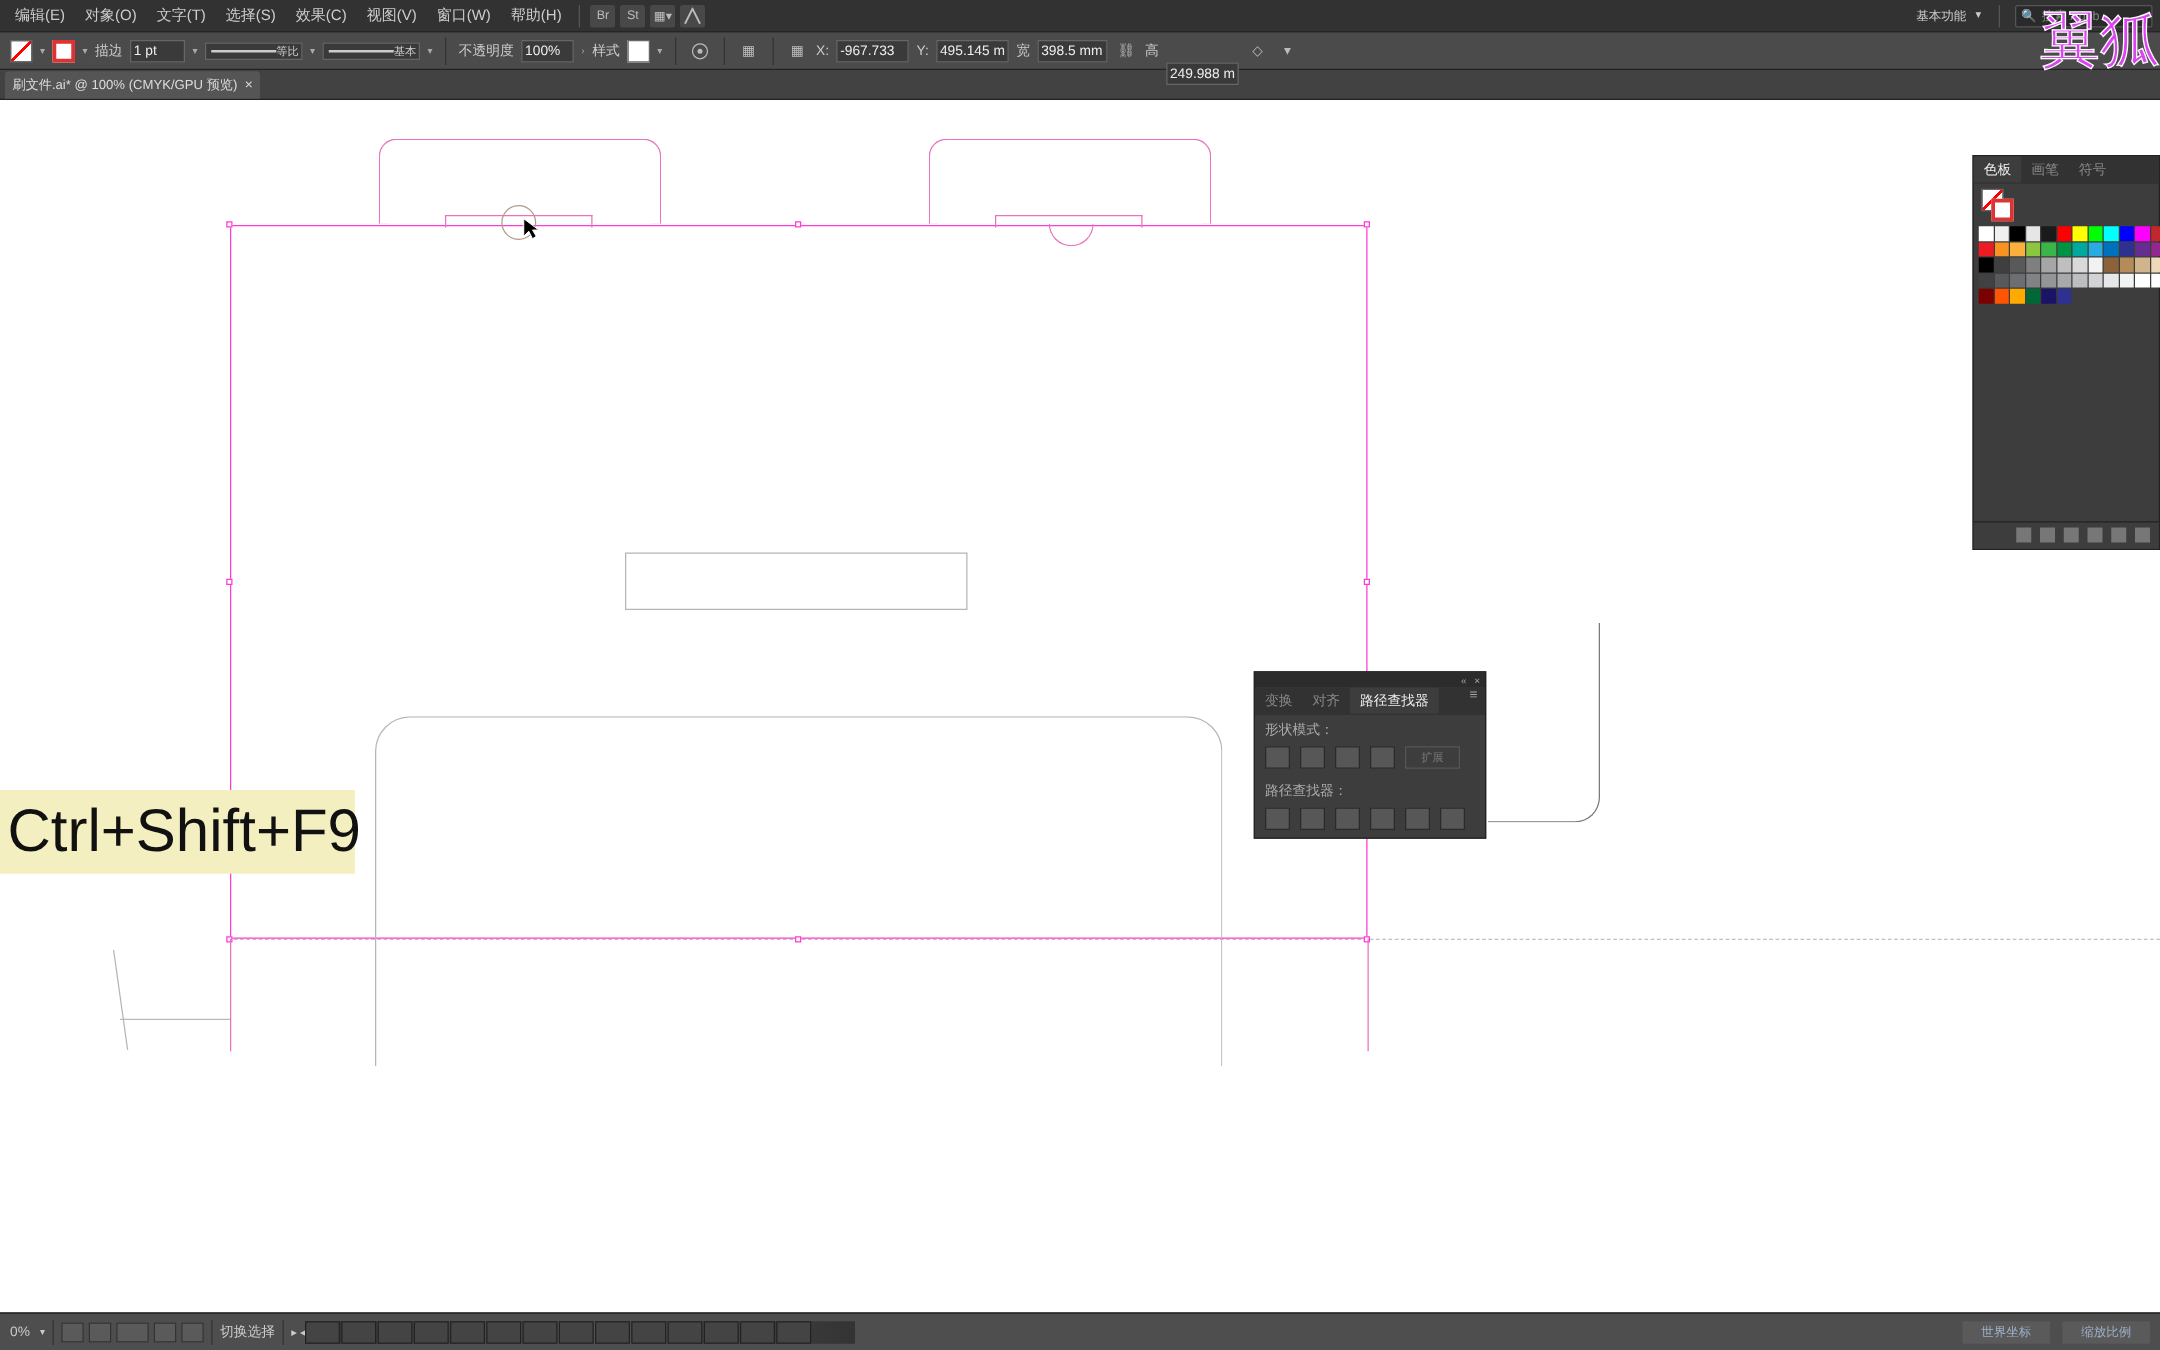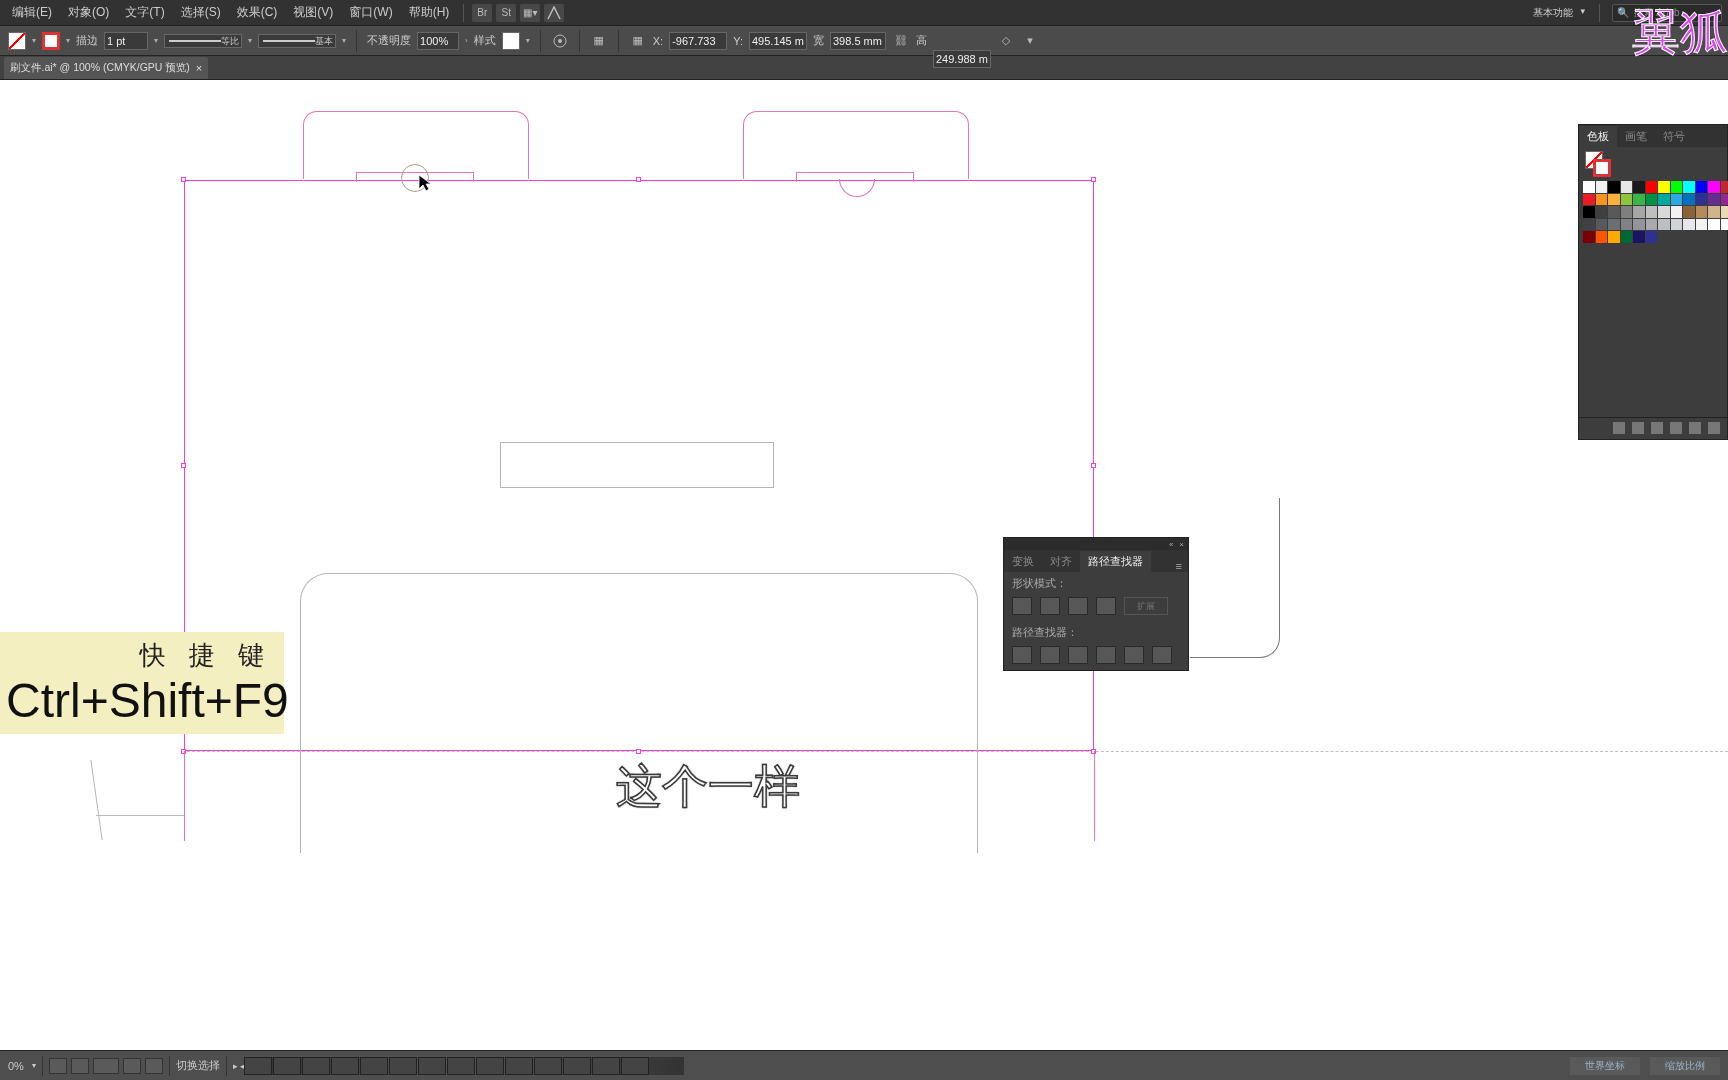--- a/index.html
+++ b/index.html
@@ -39,21 +39,21 @@
 .gray-path { position: absolute; border: 1.2px solid #b5b5b5; background: transparent; }
 
 .cursor-ring { position: absolute; width: 28px; height: 28px; border: 1.5px solid #b09b8a; border-radius: 50%; }
 
 .subtitle { position: absolute; font-size: 46px; color: #fff; text-shadow: 0 0 2px #000; -webkit-text-stroke: 1.5px #3a3a3a; font-weight: 400; }
 .shortcut-overlay { position: absolute; background: #f4efc0; padding: 6px 6px 6px 6px; }
 .shortcut-overlay .line1 { font-size: 26px; letter-spacing: 8px; color: #222; text-align: right; padding-right: 6px; }
 .shortcut-overlay .line2 { font-size: 48px; color: #111; }
 
 .swatches-panel { position: absolute; right: 0; top: 124px; width: 150px; background: #3d3d3d; border: 1px solid #222; }
-.panel-tabs { display: flex; height: 22px; background: #323232; align-items: flex-end; font-size: 11px; color: #888; }
+.panel-tabs { display: flex; height: 22px; background: #323232; align-items: flex-start; font-size: 11px; color: #888; }
 .panel-tab { padding: 3px 8px; }
 .panel-tab.active { background: #3d3d3d; color: #eee; }
 .fillstroke { padding: 6px; position: relative; height: 30px; }
 .fs-square { position: absolute; width: 18px; height: 18px; border: 1px solid #666; }
 .swatch-grid { display: grid; grid-template-columns: repeat(12, 11.5px); gap: 1px; padding: 4px; }
 .sw { width: 11.5px; height: 11.5px; }
 .panel-footer { height: 22px; background: #3d3d3d; border-top: 1px solid #222; display: flex; align-items: center; justify-content: flex-end; gap: 7px; padding: 0 7px; }
 .pf-icon { width: 12px; height: 12px; background: #777; }
 
 .pathfinder-panel { position: absolute; left: 1003px; top: 537px; width: 186px; background: #3d3d3d; border: 1px solid #222; }
@@ -191,24 +191,22 @@
     <div class="thin-line" style="left:184px;top:671px;width:1px;height:90px;background:#e973bd"></div>
     <div class="thin-line" style="left:1094px;top:671px;width:1px;height:90px;background:#e973bd"></div>
     <div class="gray-path" style="left:96px;top:680px;width:88px;height:80px;border-top:none;border-right:none;border-bottom:none;transform:skewX(8deg)"></div>
     <div class="thin-line" style="left:96px;top:735px;width:88px;height:1px"></div>
 
     <div class="cursor-ring" style="left:401px;top:84px"></div>
     <svg style="position:absolute;left:418px;top:94px" width="16" height="20">
         <path d="M1 1 L1 15 L5 11 L8 17 L11 15 L8 10 L13 10 Z" fill="#000" stroke="#fff" stroke-width="0.8"></path>
       </svg>
 
-    <div class="subtitle" style="left:616px;top:676px">这个一样</div>
 
     <div class="shortcut-overlay" style="left:0;top:552px;width:284px">
-      <div class="line1">快 捷 键</div>
       <div class="line2">Ctrl+Shift+F9</div>
     </div>
 
     <div class="stroke-connector" style="left:1190px;top:418px;width:90px;height:160px"></div>
   </div>
 </div>
 
 <div class="swatches-panel">
   <div class="panel-tabs">
     <div class="panel-tab active">色板</div>

